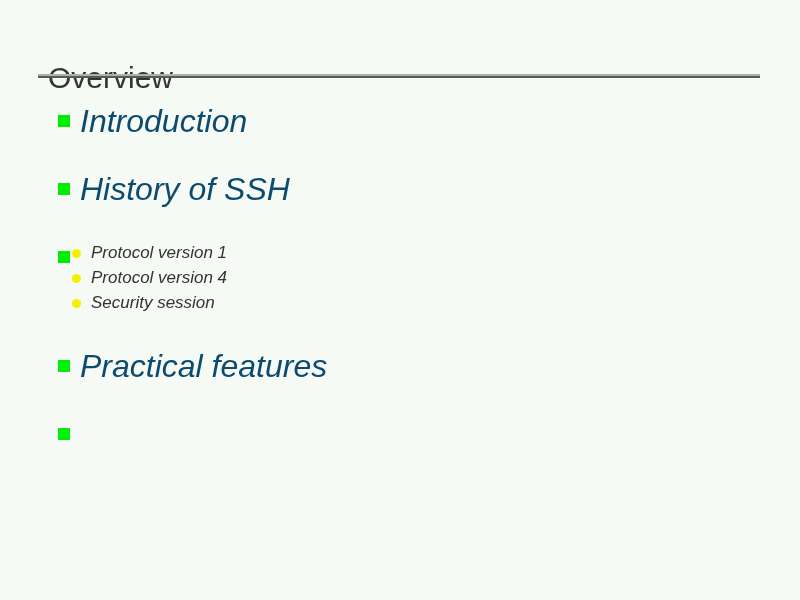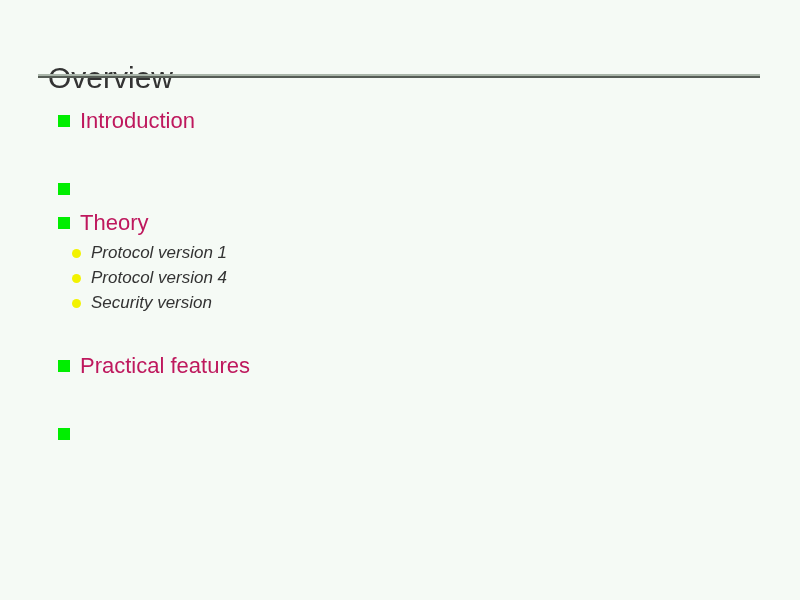--- a/index.html
+++ b/index.html
@@ -67,24 +67,25 @@
   .l1-bullet {
     position: absolute;
     left: 58px;
     top: 11px;
     width: 12px;
     height: 12px;
     background: #00ee00;
   }
   .l1-text {
     padding-left: 22px;
-    font-size: 22px;
+    font-size: 32px;
     line-height: 34px;
-    color: #be185d;
+    color: #0c4a6e;
     white-space: nowrap;
+    font-style: italic;
   }
 
   
   .group-gap {
     height: 34px;
   }
 
   .l2-item {
     position: relative;
     padding-left: 72px;
@@ -123,42 +124,42 @@
 
     <div class="l1-item">
       <span class="l1-bullet"></span>
       <span class="l1-text">Introduction</span>
     </div>
 
     <div class="group-gap"></div>
 
     <div class="l1-item">
       <span class="l1-bullet"></span>
+      <span class="l1-text">History of SSH</span>
     </div>
 
     <div class="group-gap"></div>
 
     <div class="l1-item">
       <span class="l1-bullet"></span>
-      <span class="l1-text">Theory</span>
     </div>
 
     <div class="l2-item">
       <span class="l2-bullet"></span>
       <span class="l2-text">Protocol version 1</span>
     </div>
 
     <div class="l2-item">
       <span class="l2-bullet"></span>
       <span class="l2-text">Protocol version 4</span>
     </div>
 
     <div class="l2-item">
       <span class="l2-bullet"></span>
-      <span class="l2-text">Security version</span>
+      <span class="l2-text">Security session</span>
     </div>
 
     <div class="group-gap"></div>
 
     <div class="l1-item">
       <span class="l1-bullet"></span>
       <span class="l1-text">Practical features</span>
     </div>
 
     <div class="group-gap"></div>

